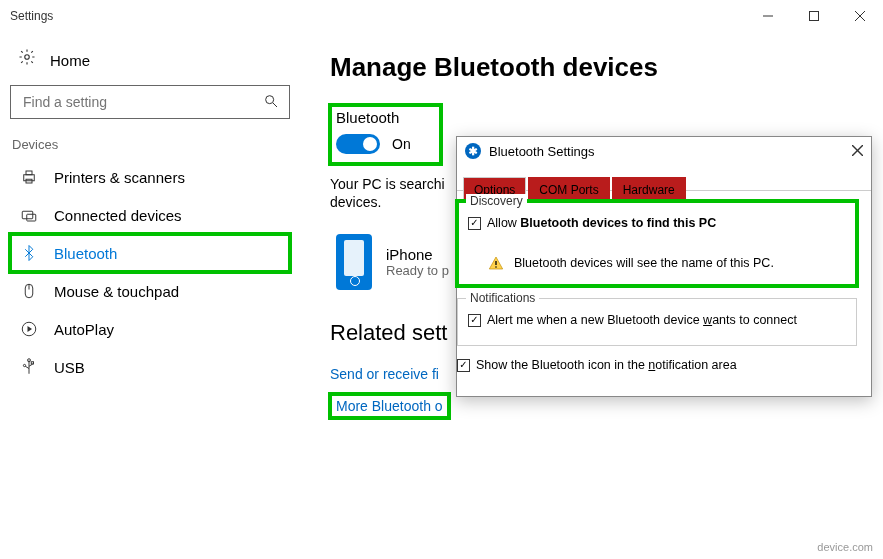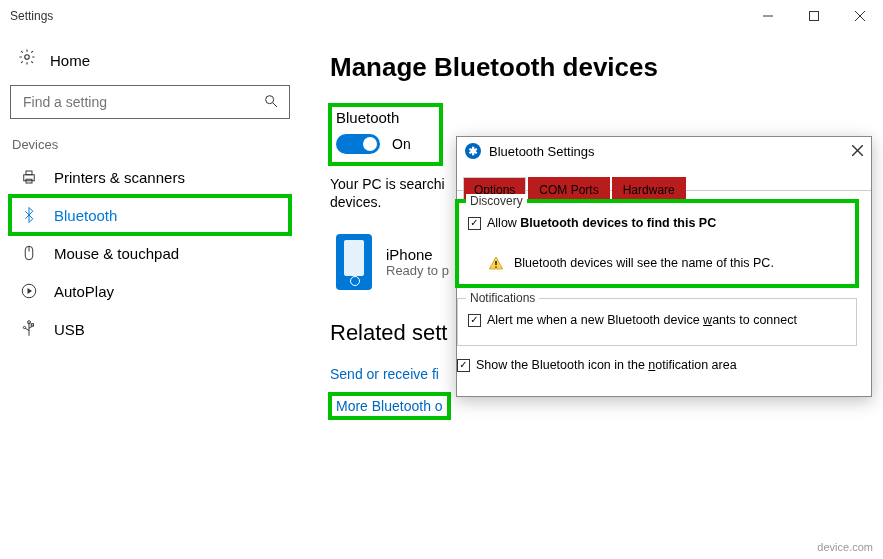--- a/index.html
+++ b/index.html
@@ -137,20 +137,29 @@
     <div class="nav-item">
       <span class="nav-icon">
           <svg viewBox="0 0 24 24">
             <rect x="5" y="9" width="14" height="8"></rect>
             <rect x="8" y="4" width="8" height="5"></rect>
             <rect x="8" y="15" width="8" height="5"></rect>
           </svg>
         </span>
       <span>Printers &amp; scanners</span>
     </div>
+    <div class="nav-item">
+      <span class="nav-icon">
+          <svg viewBox="0 0 24 24">
+            <rect x="3" y="7" width="14" height="10" rx="1"></rect>
+            <rect x="9" y="11" width="12" height="9" rx="1"></rect>
+          </svg>
+        </span>
+      <span>Connected devices</span>
+    </div>
     <div class="nav-item selected highlight-green">
       <span class="nav-icon">
           <svg viewBox="0 0 24 24">
             <path d="M7 7l10 10-5 5V2l5 5L7 17"></path>
           </svg>
         </span>
       <span>Bluetooth</span>
     </div>
     <div class="nav-item">
       <span class="nav-icon">

